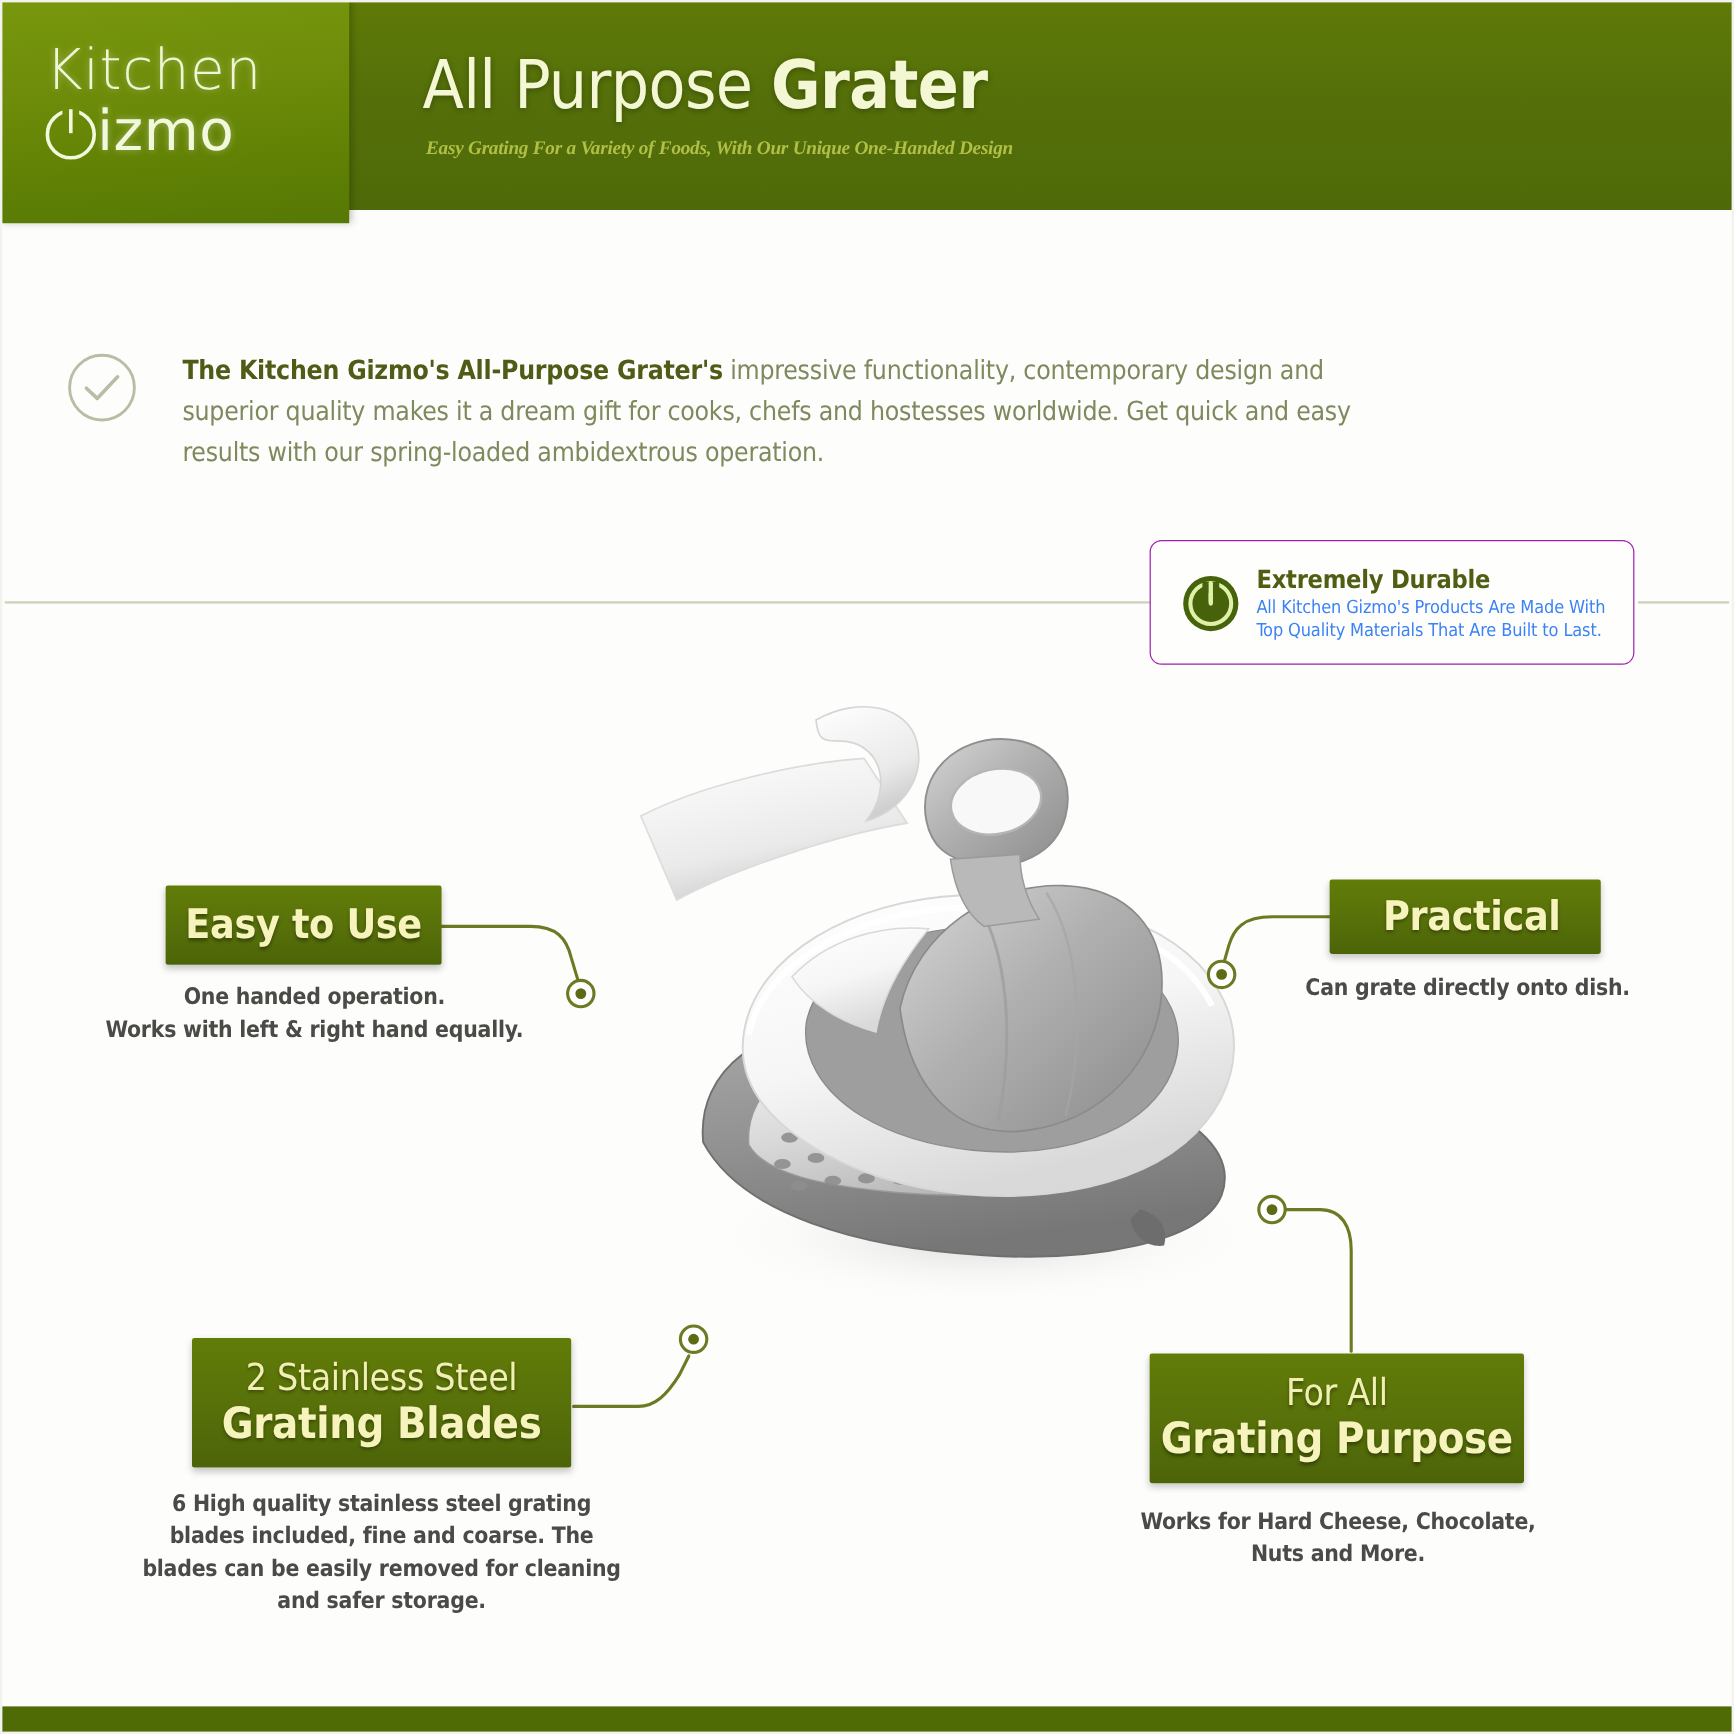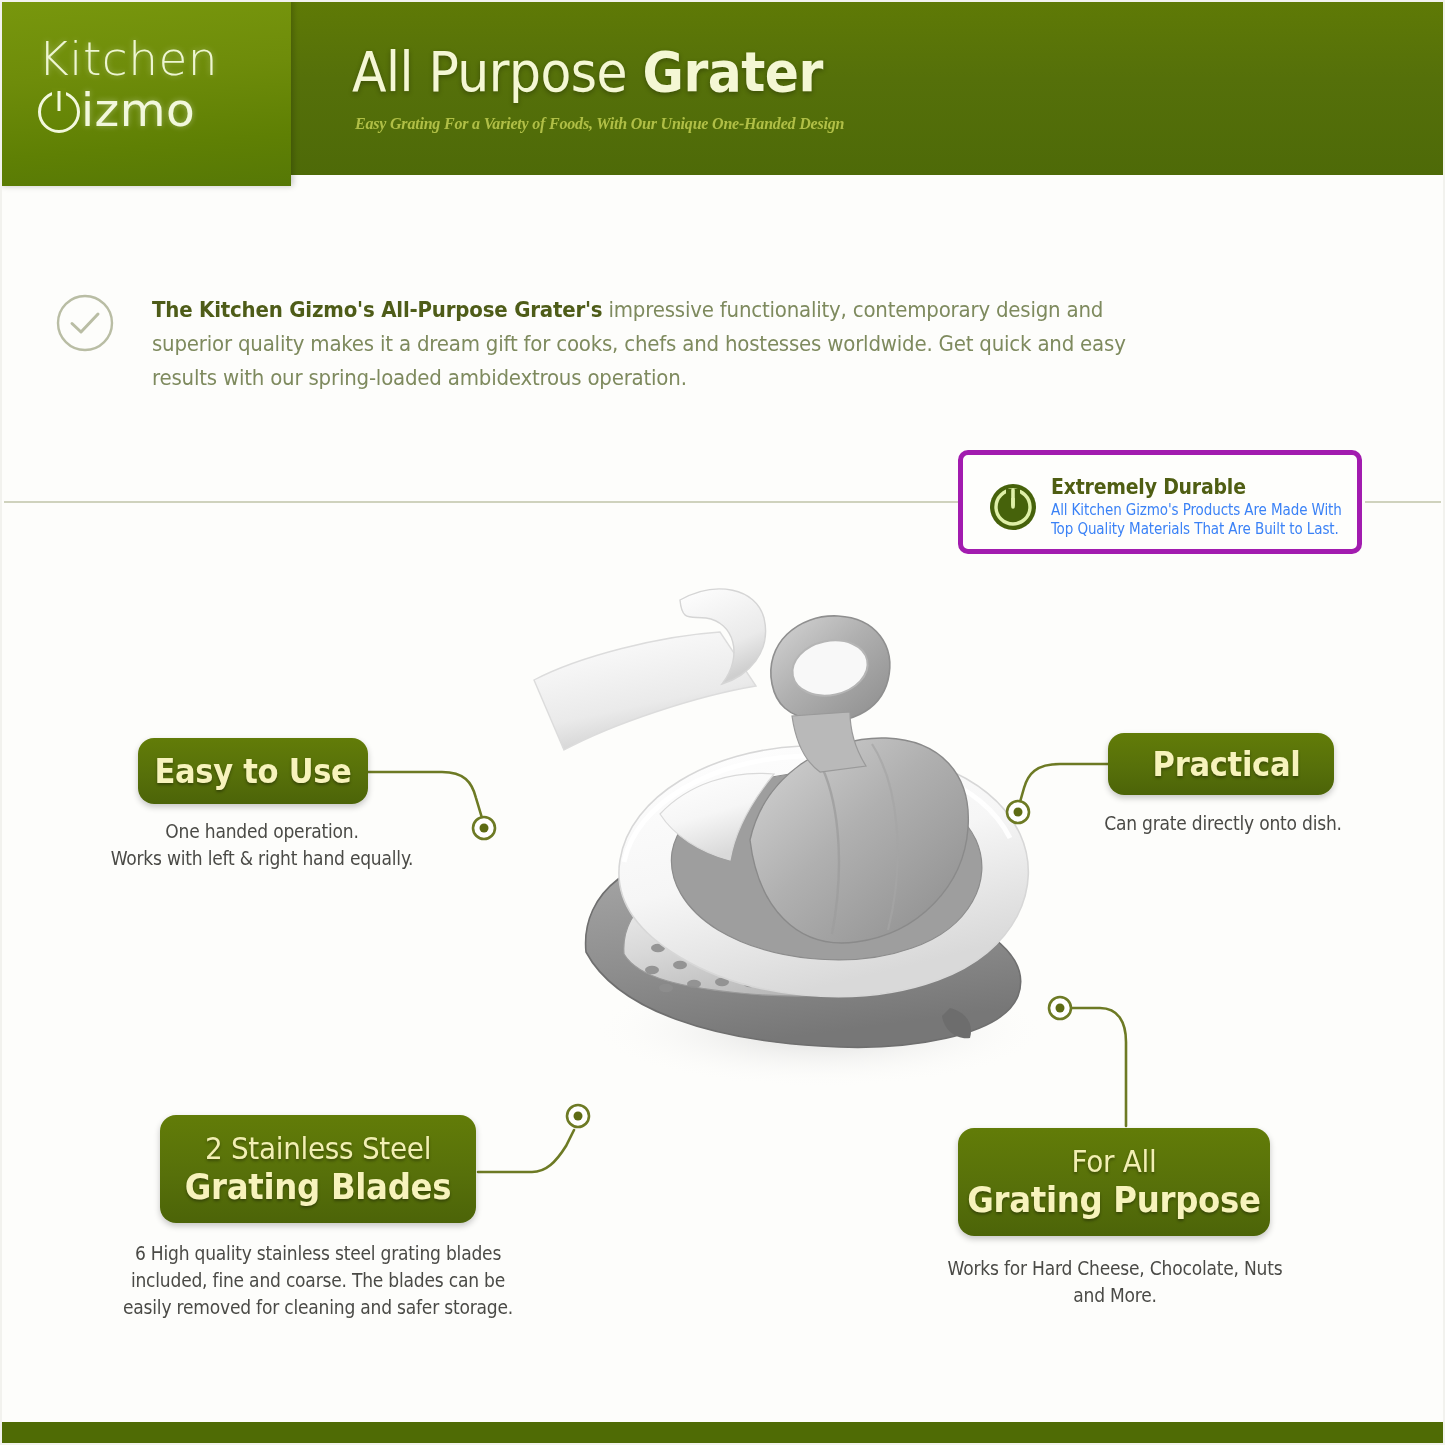--- a/index.html
+++ b/index.html
@@ -100,21 +100,21 @@
     background:#cfd2bd;
   }
   .divider-right{
     position:absolute;left:1365px;top:501px;width:76px;height:2px;
     background:#cfd2bd;
   }
 
   
   .durable-box{
     position:absolute;left:958px;top:450px;width:404px;height:104px;
-    border:5px solid #a21caf;border-radius:10px;background:#fefefc;
+    border:1px solid #a21caf;border-radius:10px;background:#fefefc;
     box-sizing:border-box;
   }
   .durable-icon{
     position:absolute;left:26px;top:28px;width:48px;height:48px;
   }
   .durable-title{
     position:absolute;left:88px;top:20px;
     font-family:"DejaVu Sans Condensed","Liberation Sans", sans-serif;
     font-size:21px;font-weight:700;color:#4f5e13;letter-spacing:-.2px;
   }
@@ -126,41 +126,41 @@
 
   
   .product{
     position:absolute;left:520px;top:560px;width:580px;height:560px;
   }
 
   
   .tag{
     position:absolute;
     background:linear-gradient(180deg,#627c08 0%,#57700a 55%,#4c6408 100%);
-    border-radius:16px;
+    border-radius:2px;
     box-shadow:0 3px 6px rgba(0,0,0,.22);
     display:flex;align-items:center;justify-content:center;
     flex-direction:column;
     box-sizing:border-box;
   }
   .tag .l1{
     font-family:"DejaVu Sans Condensed","Liberation Sans", sans-serif;
     color:#f2efb3;font-weight:300;letter-spacing:-.3px;
     text-shadow:0 2px 3px rgba(0,0,0,.35);
   }
   .tag .l2{
     font-family:"DejaVu Sans Condensed","Liberation Sans", sans-serif;
     color:#f7f3bc;font-weight:700;letter-spacing:-.3px;
     text-shadow:0 2px 3px rgba(0,0,0,.35);
   }
   .caption{
     position:absolute;
     font-family:"DejaVu Sans Condensed","Liberation Sans", sans-serif;
     font-size:19px;line-height:27px;
-    color:#4a4a46;letter-spacing:-.2px;text-align:center;
+    color:#4a4a46;letter-spacing:-.2px;text-align:center;font-weight:bold;
   }
 
   
   #tag-easy{left:138px;top:738px;width:230px;height:66px;}
   #tag-easy .l2{font-size:34px;}
   #cap-easy{left:62px;top:818px;width:400px;}
 
   #tag-practical{left:1108px;top:733px;width:226px;height:62px;padding-left:11px;}
   #tag-practical .l2{font-size:34px;}
   #cap-practical{left:1068px;top:810px;width:310px;}

